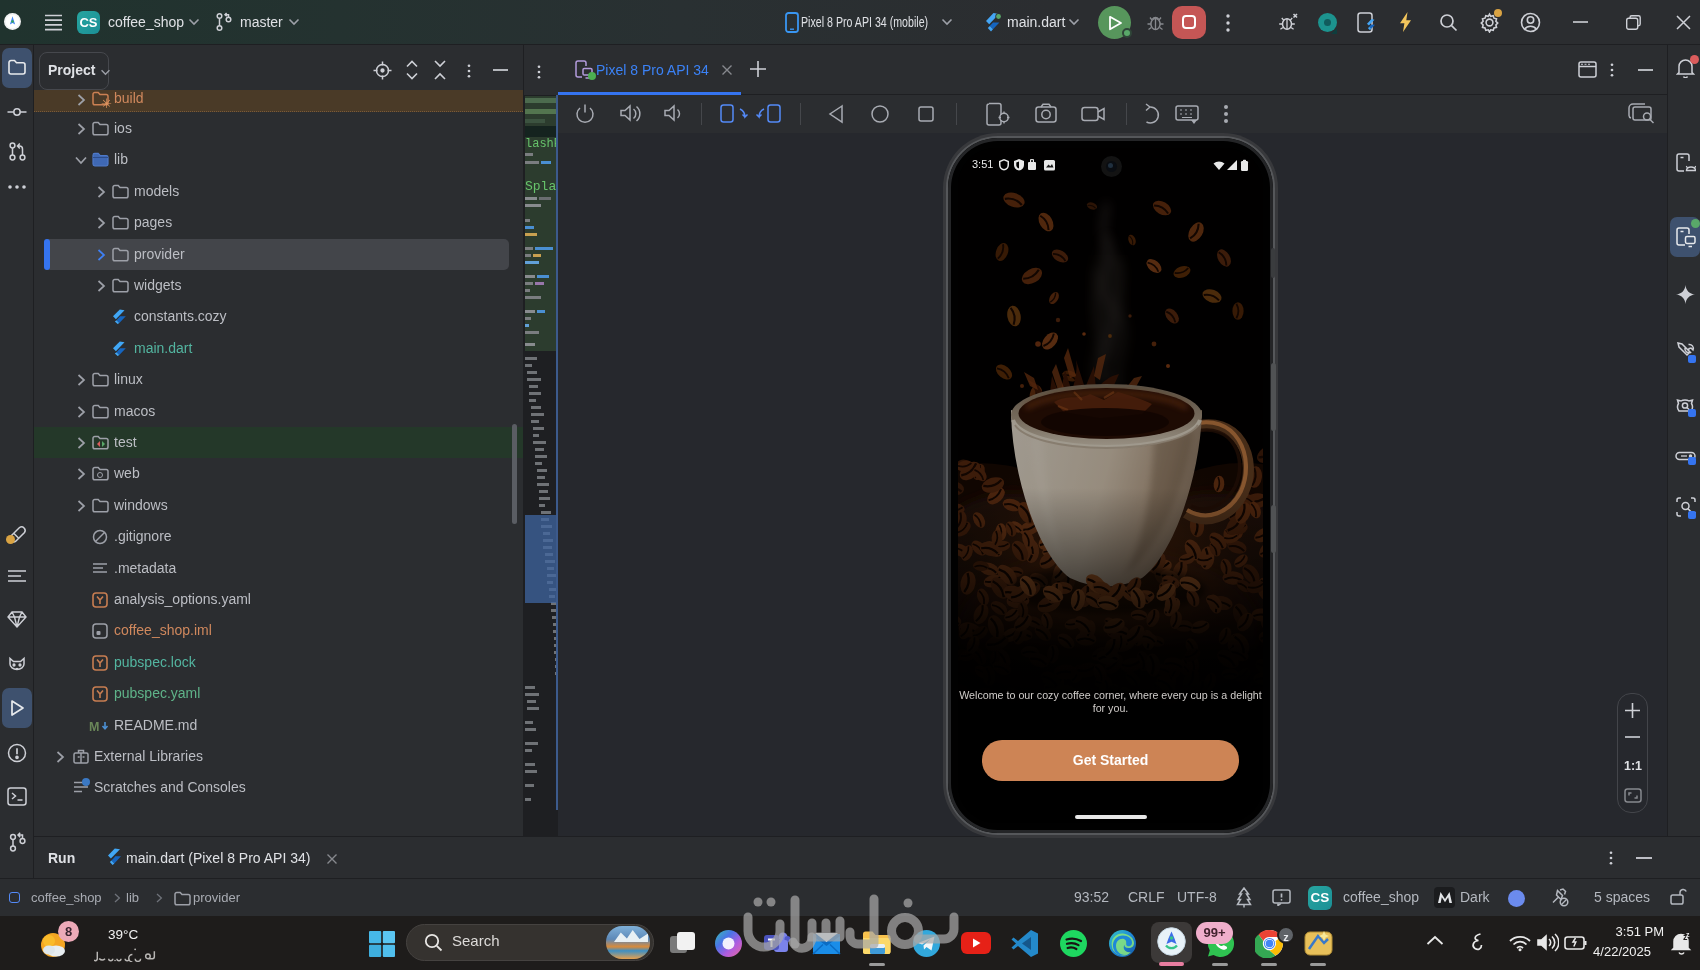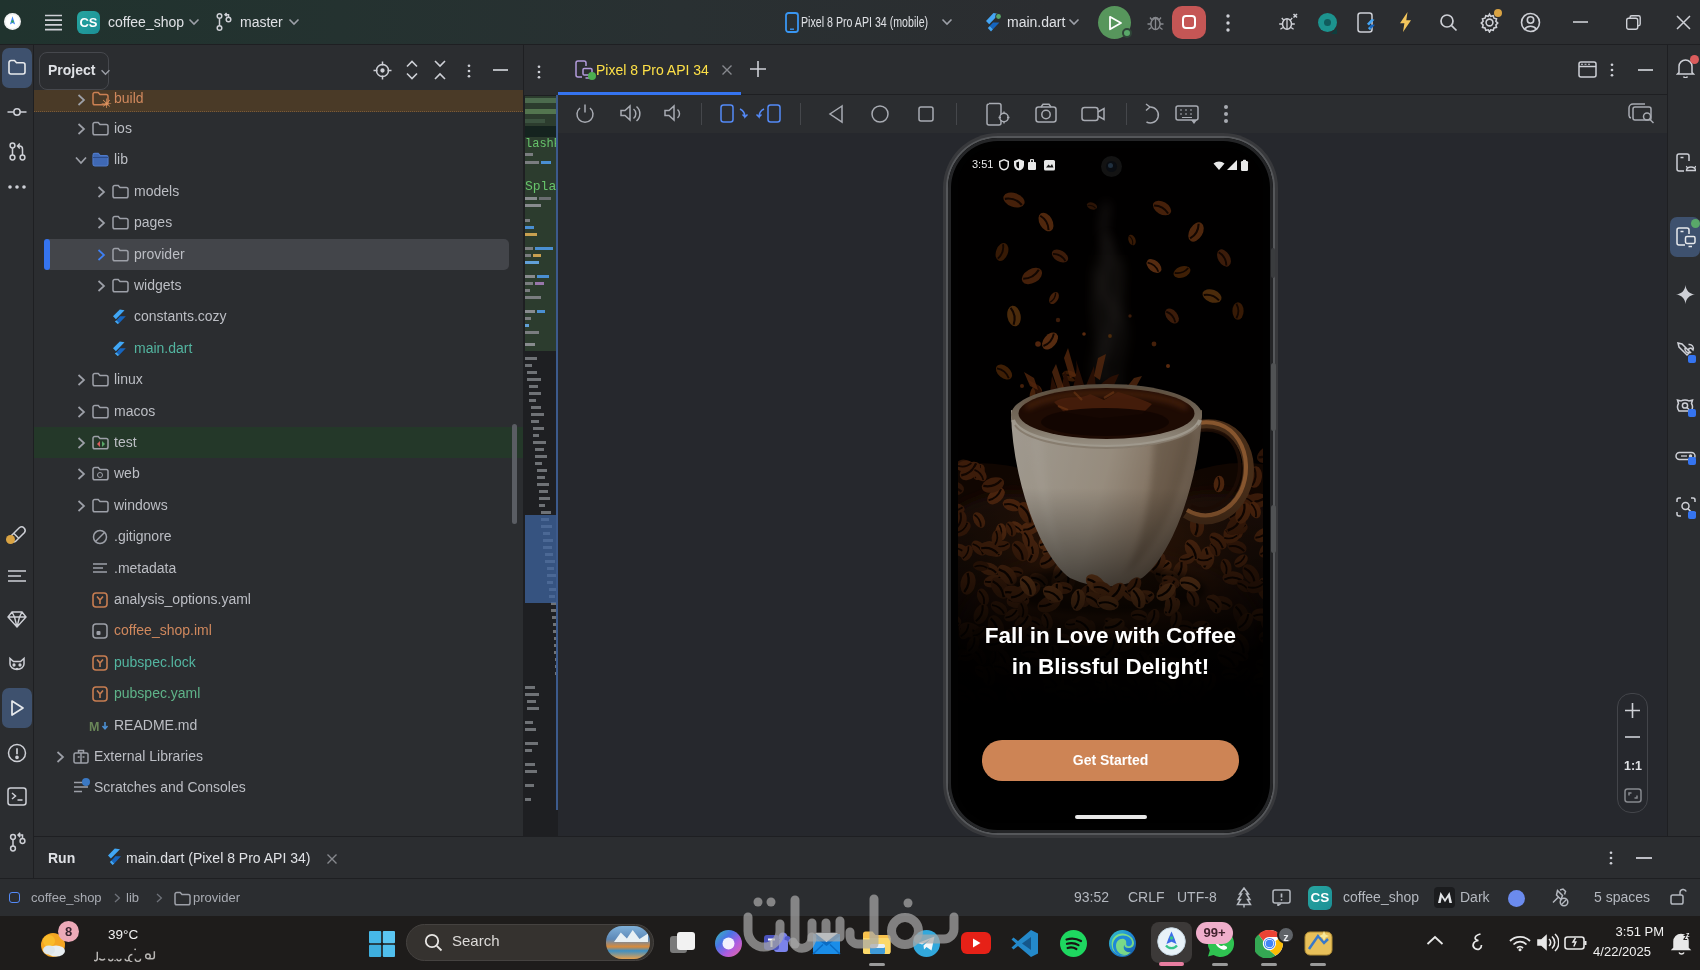--- a/index.html
+++ b/index.html
@@ -554,21 +554,21 @@
 </div>
 <div id="emupanel" class="abs">
   <div class="abs" style="left:0;top:49px;width:1109px;height:1px;background:#1e1f22;"></div>
 
   <svg class="abs" style="left:17px;top:15px;" width="18" height="20" viewBox="0 0 18 20" fill="none" stroke="#b39bdb" stroke-width="1.5">
     <path d="M11 6 V3 a2 2 0 0 0-2-2 H3 a2 2 0 0 0-2 2 v12 a2 2 0 0 0 2 2 h4"></path>
     <rect x="8" y="8.5" width="9" height="6.5" rx="1.3"></rect>
       <path d="M10.5 18 h4"></path>
   </svg>
   <div class="abs" style="left:30px;top:27px;width:8px;height:8px;border-radius:50%;background:#4caf50;"></div>
-  <div class="abs" style="left:38px;top:17px;color:#fde047;font-size:14px;">Pixel 8 Pro API 34</div>
+  <div class="abs" style="left:38px;top:17px;color:#3b82f6;font-size:14px;">Pixel 8 Pro API 34</div>
   <svg class="abs" style="left:163px;top:19px;" width="12" height="12" viewBox="0 0 12 12" stroke="#87898e" stroke-width="1.4">
       <path d="M1.5 1.5 L10.5 10.5 M10.5 1.5 L1.5 10.5"></path>
     </svg>
   <svg class="abs" style="left:191px;top:15px;" width="18" height="18" viewBox="0 0 18 18" stroke="#ced0d6" stroke-width="1.6">
       <path d="M9 1 v16 M1 9 h16"></path>
     </svg>
   <div class="abs" style="left:0px;top:47px;width:183px;height:3px;background:#3574f0;"></div>
 
   <svg class="abs" style="left:1020px;top:16px;" width="19" height="17" viewBox="0 0 19 17" fill="none" stroke="#ced0d6" stroke-width="1.5">
       <rect x="1" y="1" width="17" height="15" rx="2"></rect>
@@ -1365,16 +1365,16 @@
     <path d="M6 11 L0.5 4.5 A8.5 8.5 0 0 1 11.5 4.5 Z"></path>
     <path d="M24 11 H14 L24 1 Z"></path>
     <rect x="28" y="2" width="7" height="10" rx="1.2"></rect>
       <rect x="30" y="0.7" width="3" height="2" rx="0.6"></rect>
   </svg>
 
   <div class="abs" style="left:143px;top:8px;width:21px;height:21px;border-radius:50%;background:#131313;"></div>
   <div class="abs" style="left:148px;top:13px;width:11px;height:11px;border-radius:50%;background:#0a0d12;"></div>
   <div class="abs" style="left:150px;top:15px;width:5px;height:5px;border-radius:50%;background:#20303f;"></div>
 
-  <div class="abs" style="left:0px;top:472px;width:305px;text-align:center;color:#fff;font-size:22.5px;font-weight:bold;line-height:31px;">Fall in Love with Coffee<br>in Blissful Delight!</div>
+  <div class="abs" style="left:1px;top:541px;width:303px;text-align:center;color:#cfcbc8;font-size:10.7px;line-height:13px;">Welcome to our cozy coffee corner, where every cup is a delight for you.</div>
   <div class="abs" style="left:24px;top:592px;width:257px;height:41px;border-radius:20px;background:#cd8455;color:#fff;font-size:14px;font-weight:bold;text-align:center;line-height:41px;">Get Started</div>
   <div class="abs" style="left:117px;top:667px;width:72px;height:4px;border-radius:2px;background:#e8e8e8;"></div>
 </div>
 
 </body></html>

